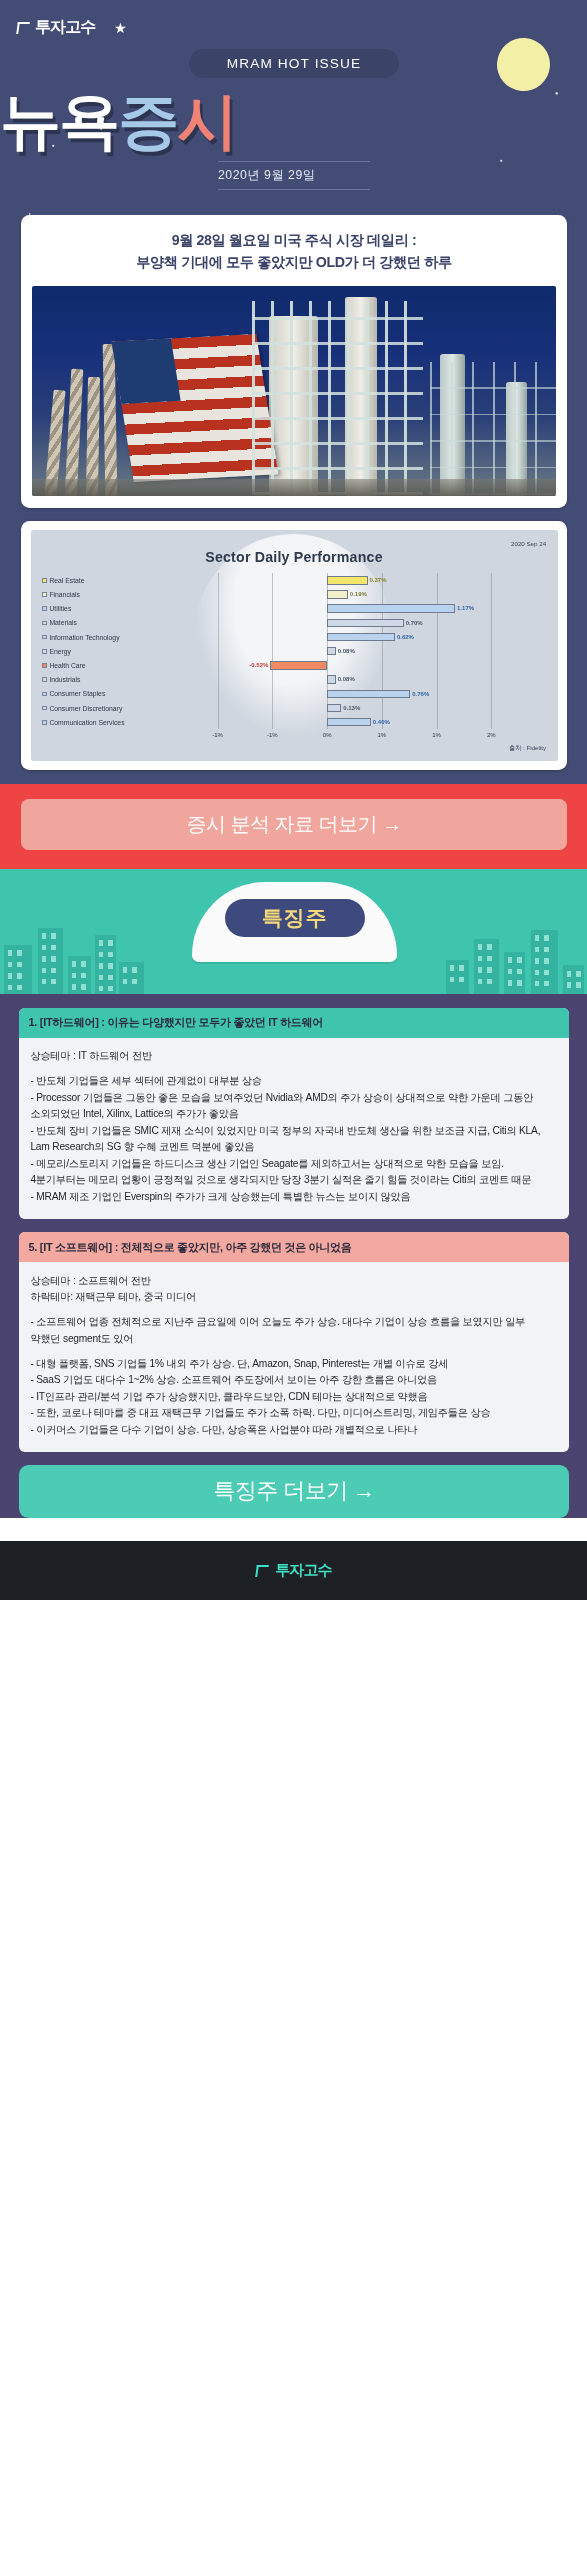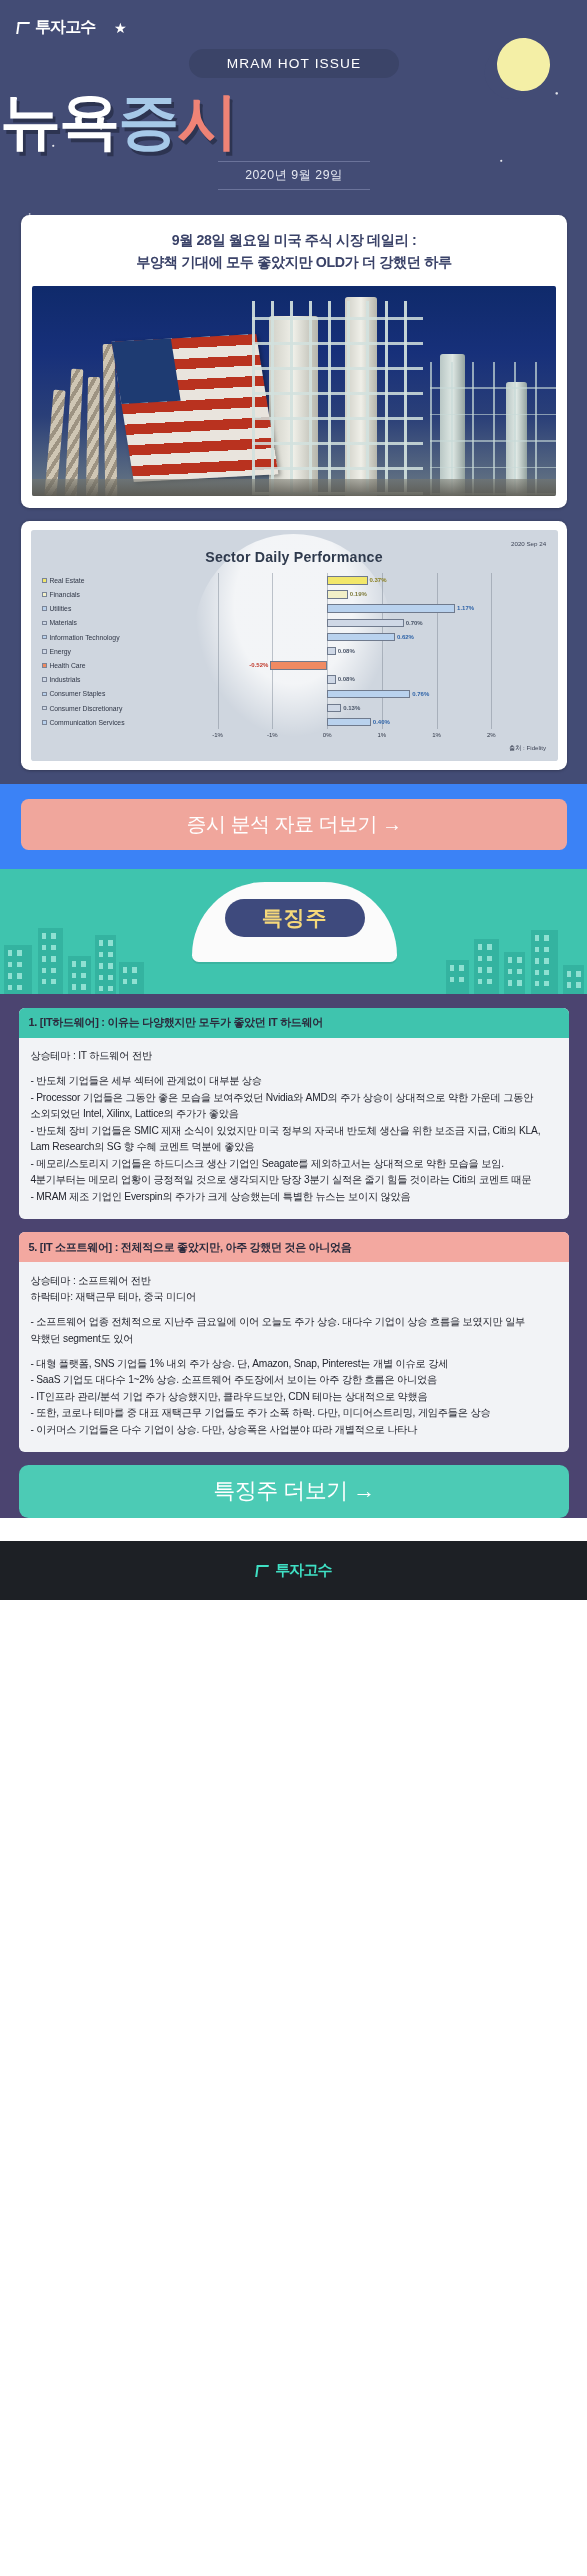--- a/index.html
+++ b/index.html
@@ -93,21 +93,21 @@
     line-height: 1.05;
     text-shadow: 2.8px 3.8px 0 rgba(38,44,70,.75);
   }
   .t-white { color: #ffffff; }
   .t-blue  { color: #a6c9e8; }
   .t-coral { color: #ef8376; }
 
   .date-line {
     margin: 7.6px auto 0 auto;
     width: 152px;
-    text-align: center;
+    text-align: left;
     font-size: 12.3px;
     color: #e6e9f2;
     border-top: 0.9px solid #6b739a;
     border-bottom: 0.9px solid #6b739a;
     padding: 4.7px 0 5.7px 0;
     letter-spacing: 0.5px;
   }
 
   .hero-pad { height: 25px; }
 
@@ -316,21 +316,21 @@
   }
   .source {
     position: relative;
     text-align: right;
     font-size: 6.2px;
     color: #3d4456;
     margin-top: 0.9px;
   }
 
   
-  .cta-wrap { background: #3b82f6; padding: 15px 21px 19px 21px; }
+  .cta-wrap { background: #ef4444; padding: 15px 21px 19px 21px; }
   .cta {
     width: 100%;
     height: 51px;
     border: none;
     border-radius: 7.6px;
     background: #f0a69c;
     color: #ffffff;
     font-size: 20px;
     font-family: inherit;
     letter-spacing: -0.5px;

